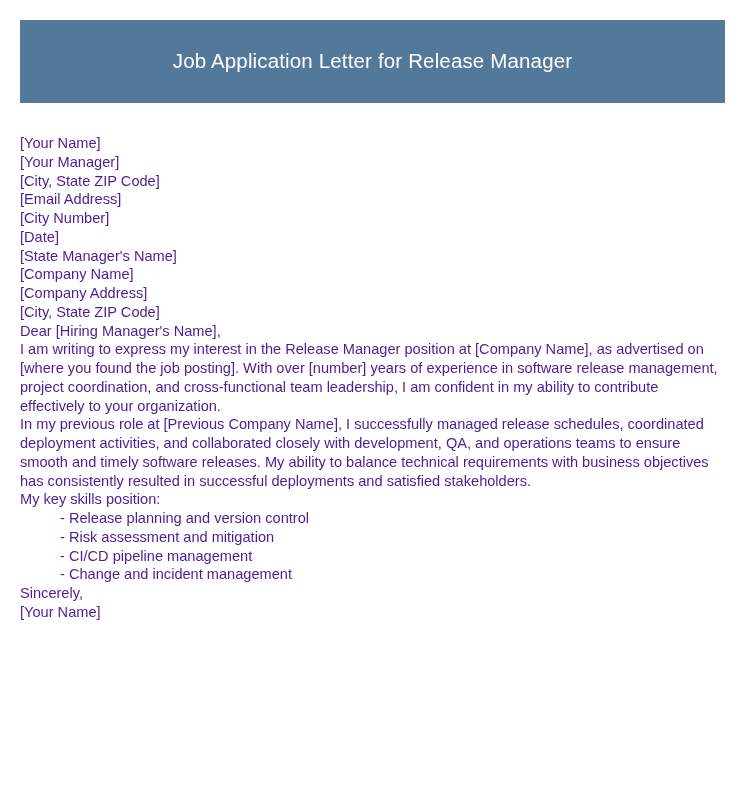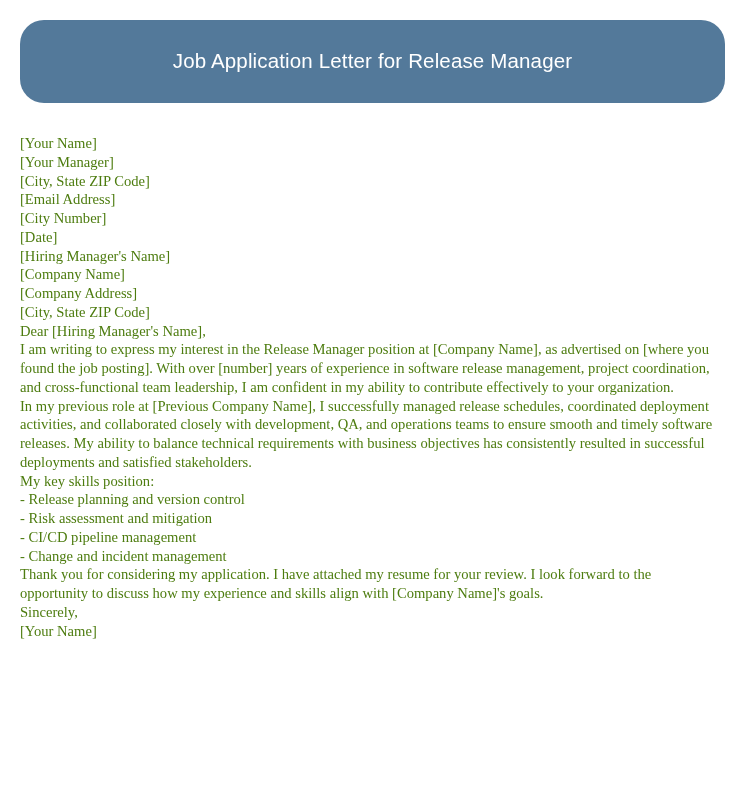--- a/index.html
+++ b/index.html
@@ -27,61 +27,61 @@
     position: absolute;
     left: 20px;
     top: 20px;
     width: 705px;
     height: 83px;
     background: #53799a;
     display: flex;
     align-items: center;
     justify-content: center;
     box-sizing: border-box;
-    border-radius: 24px;
   }
 
   .header-title {
     color: #ffffff;
     font-family: "Liberation Sans", sans-serif;
     font-size: 20.5px;
     font-weight: 400;
     letter-spacing: 0.15px;
     line-height: 1.2;
     text-align: center;
     white-space: nowrap;
   }
 
   
   .letter-body {
     position: absolute;
     left: 20px;
     top: 134px;
     width: 700px;
-    color: #4d7c0f;
-    font-family: Liberation Serif, serif;
+    color: #4c1d95;
+    font-family: Liberation Sans, sans-serif;
     font-size: 14.6px;
     line-height: 18.75px;
     font-weight: 400;
     box-sizing: border-box;
   }
 
   .letter-line {
     display: block;
     white-space: normal;
     word-wrap: break-word;
   }
 
   .letter-block {
     display: block;
     text-align: left;
   }
 
   .skills-list {
     display: block;
+    margin-left: 40px;
   }
 
   .skill-item {
     display: block;
   }
 </style>
 </head>
 <body>
 
 <div class="page">
@@ -96,21 +96,21 @@
       <span class="letter-line">[Your Name]</span>
       <span class="letter-line">[Your Manager]</span>
       <span class="letter-line">[City, State ZIP Code]</span>
       <span class="letter-line">[Email Address]</span>
       <span class="letter-line">[City Number]</span>
     </div>
 
     <span class="letter-line">[Date]</span>
 
     <div class="letter-block">
-      <span class="letter-line">[Hiring Manager's Name]</span>
+      <span class="letter-line">[State Manager's Name]</span>
       <span class="letter-line">[Company Name]</span>
       <span class="letter-line">[Company Address]</span>
       <span class="letter-line">[City, State ZIP Code]</span>
     </div>
 
     <span class="letter-line">Dear [Hiring Manager's Name],</span>
 
     <span class="letter-line">I am writing to express my interest in the Release Manager position at [Company Name], as advertised on [where you found the job posting]. With over [number] years of experience in software release management, project coordination, and cross-functional team leadership, I am confident in my ability to contribute effectively to your organization.</span>
 
     <span class="letter-line">In my previous role at [Previous Company Name], I successfully managed release schedules, coordinated deployment activities, and collaborated closely with development, QA, and operations teams to ensure smooth and timely software releases. My ability to balance technical requirements with business objectives has consistently resulted in successful deployments and satisfied stakeholders.</span>
@@ -118,21 +118,20 @@
     <span class="letter-line">My key skills position:</span>
 
     <div class="skills-list">
       <span class="skill-item">- Release planning and version control</span>
       <span class="skill-item">- Risk assessment and mitigation</span>
       <span class="skill-item">- CI/CD pipeline management</span>
       <span class="skill-item">- Change and incident management</span>
     </div>
 
 
-    <span class="letter-line">Thank you for considering my application. I have attached my resume for your review. I look forward to the opportunity to discuss how my experience and skills align with [Company Name]'s goals.</span>
 
     <span class="letter-line">Sincerely,</span>
 
     <span class="letter-line">[Your Name]</span>
 
   </div>
 
 </div>
 
 </body></html>

